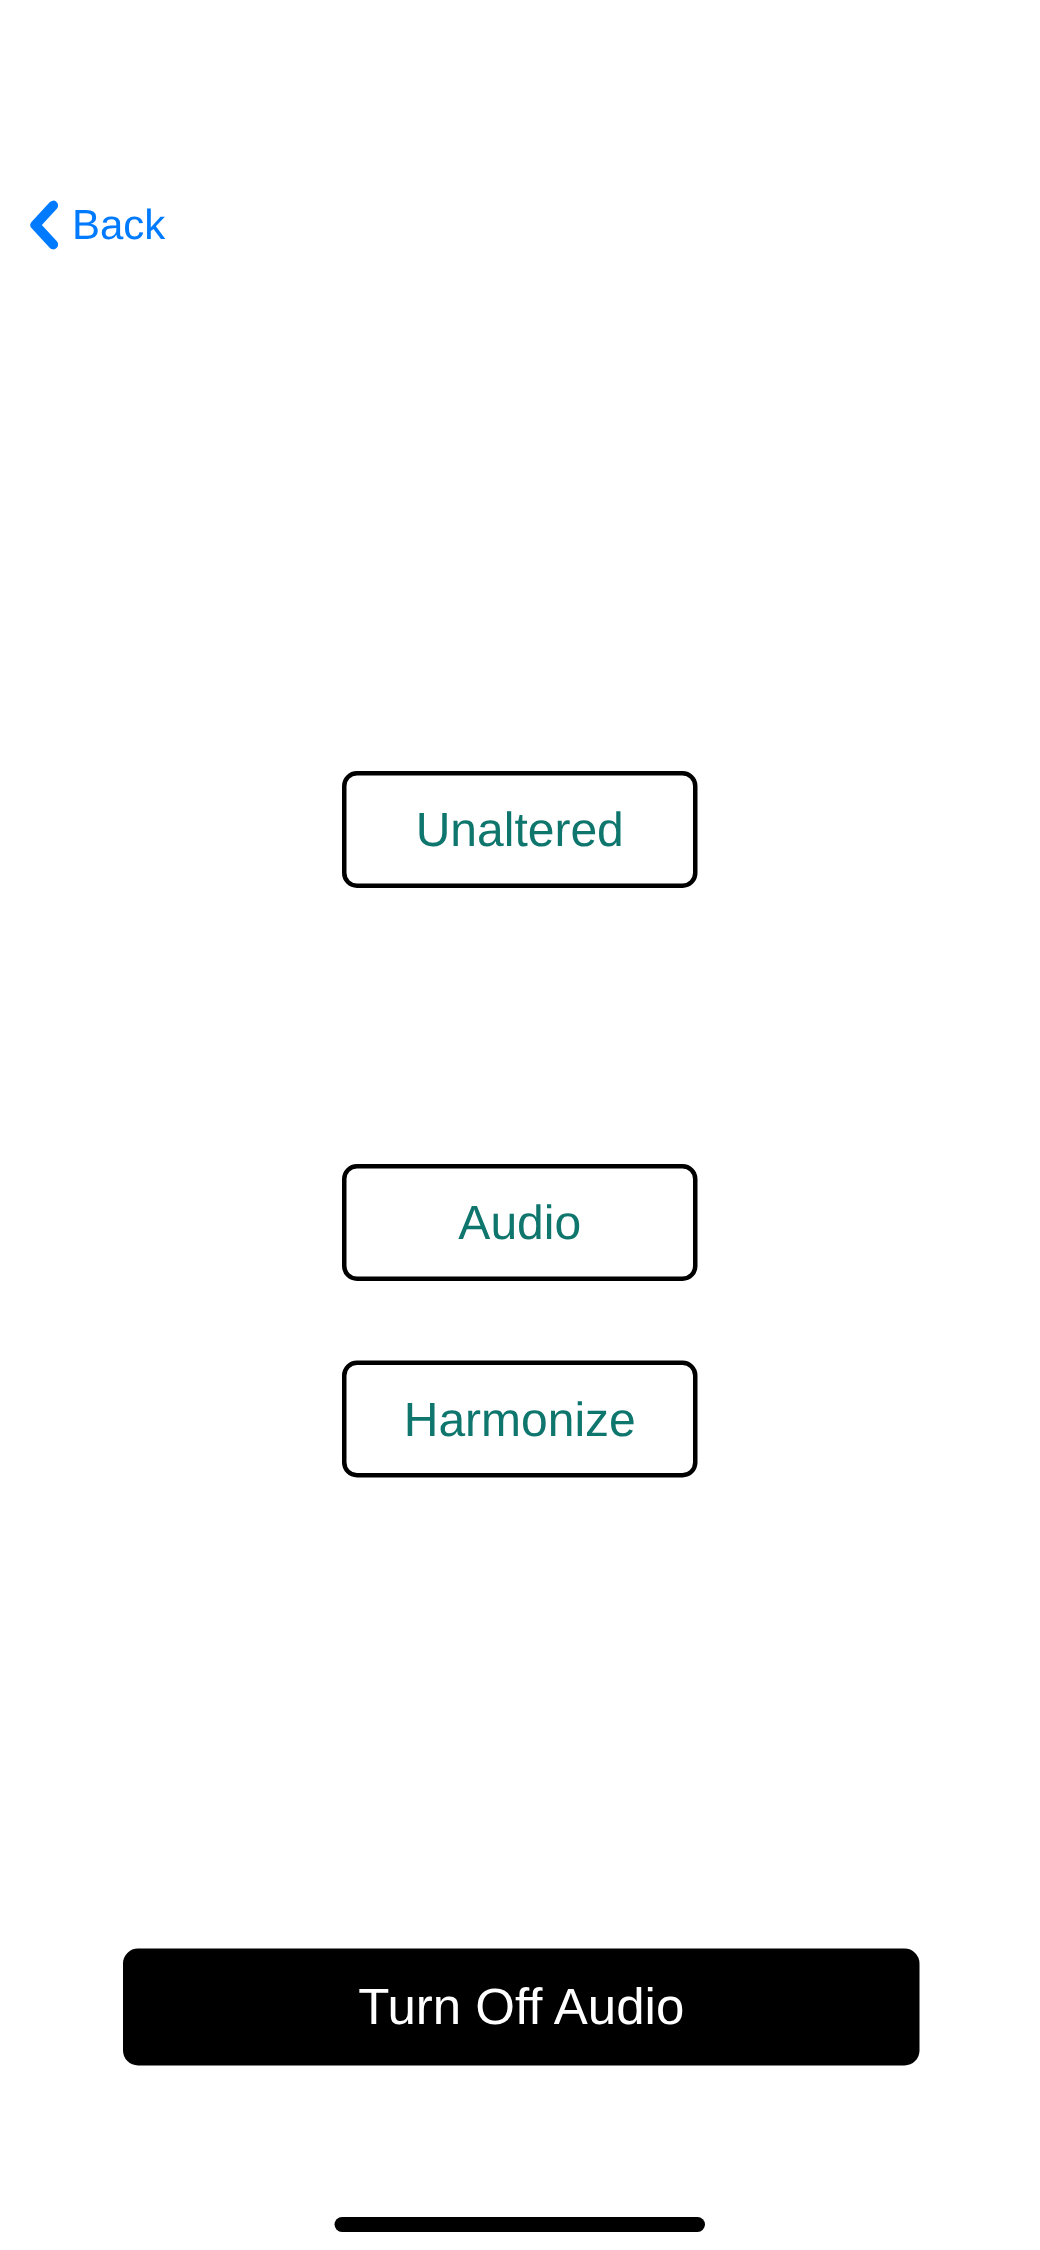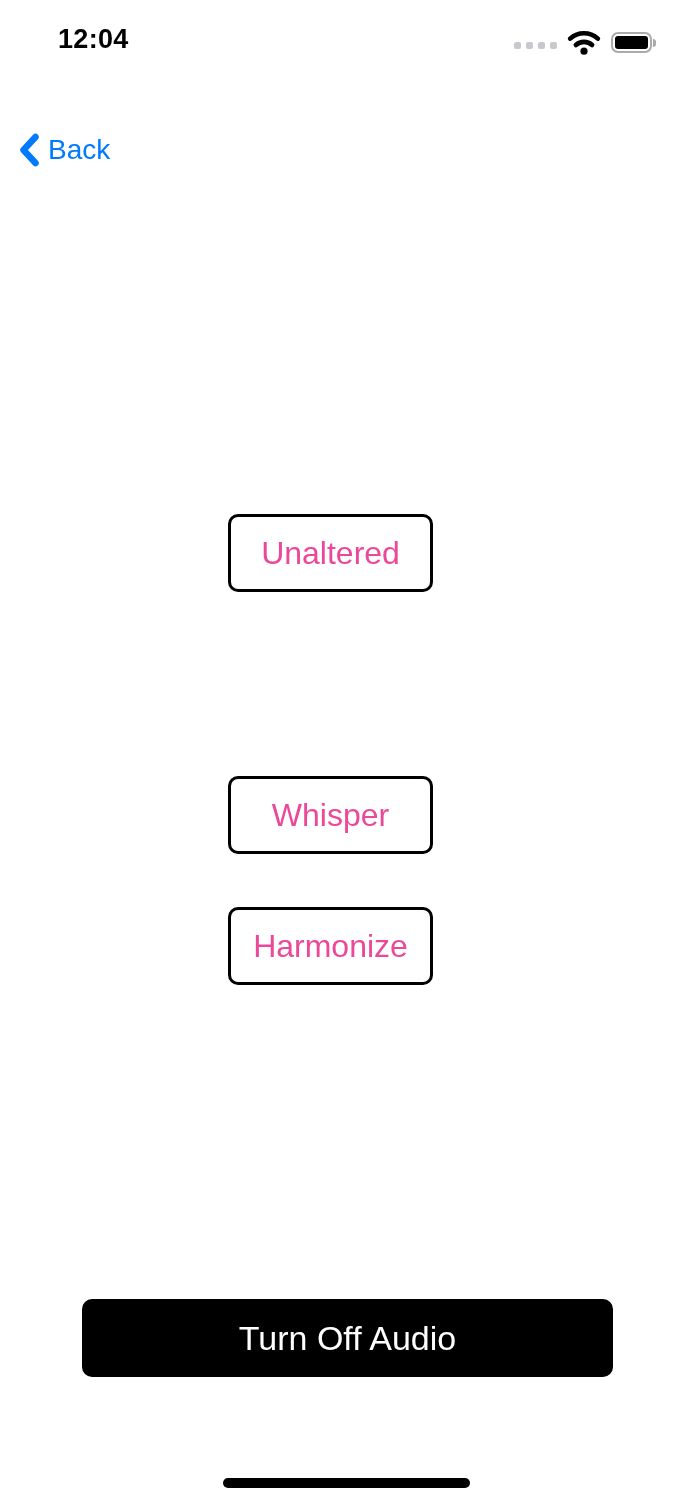--- a/index.html
+++ b/index.html
@@ -95,32 +95,32 @@
   .back-label {
     font-size: 28px;
     font-weight: 400;
     color: #007AFF;
   }
 
   
   .option-button {
     position: absolute;
     left: 228px;
-    width: 205px;
+    width: 237px;
     height: 78px;
     background: #ffffff;
     border: 3px solid #000000;
     border-radius: 10px;
     display: flex;
     align-items: center;
     justify-content: center;
     font-family: "Liberation Sans", "DejaVu Sans", sans-serif;
     font-size: 32px;
     font-weight: 500;
-    color: #ec4899;
+    color: #0f766e;
     cursor: pointer;
     padding: 0;
   }
   #option-0 { top: 514px; }
   #option-1 { top: 645px; }
   #option-2 { top: 776px; }
   #option-3 { top: 907px; }
 
   
   .primary-button {
@@ -151,53 +151,31 @@
     height: 10px;
     border-radius: 5px;
     background: #000000;
   }
 </style>
 </head>
 <body>
 
 <div class="screen">
 
-  <div class="status-bar">
-    <div class="status-time">12:04</div>
-    <div class="status-icons">
-      <div class="cellular-dots">
-        <span class="dot"></span>
-          <span class="dot"></span>
-          <span class="dot"></span>
-          <span class="dot"></span>
-      </div>
-      <span class="wifi-wrap">
-        <svg width="34" height="25" viewBox="0 0 34 25">
-          <path d="M3.2 8.6 a 20.5 20.5 0 0 1 27.6 0" stroke="#000000" stroke-width="4.6" fill="none" stroke-linecap="round"></path>
-          <path d="M8.9 15.0 a 12.0 12.0 0 0 1 16.2 0" stroke="#000000" stroke-width="4.6" fill="none" stroke-linecap="round"></path>
-          <circle cx="17" cy="21.2" r="3.6" fill="#000000"></circle>
-        </svg>
-      </span>
-      <div class="battery">
-        <div class="battery-fill"></div>
-        <div class="battery-nub"></div>
-      </div>
-    </div>
-  </div>
 
   <div class="back-button">
     <span style="display:flex;">
       <svg width="20" height="34" viewBox="0 0 20 34">
         <path d="M16.5 4 L4.5 17 L16.5 30" stroke="#007AFF" stroke-width="6.5" fill="none" stroke-linecap="round" stroke-linejoin="round"></path>
       </svg>
     </span>
     <span class="back-label">Back</span>
   </div>
 
   <button class="option-button" id="option-0">Unaltered</button>
-  <button class="option-button" id="option-2">Whisper</button>
+  <button class="option-button" id="option-2">Audio</button>
   <button class="option-button" id="option-3">Harmonize</button>
 
   <button class="primary-button">Turn Off Audio</button>
 
   <div class="home-indicator"></div>
 
 </div>
 
 </body></html>

